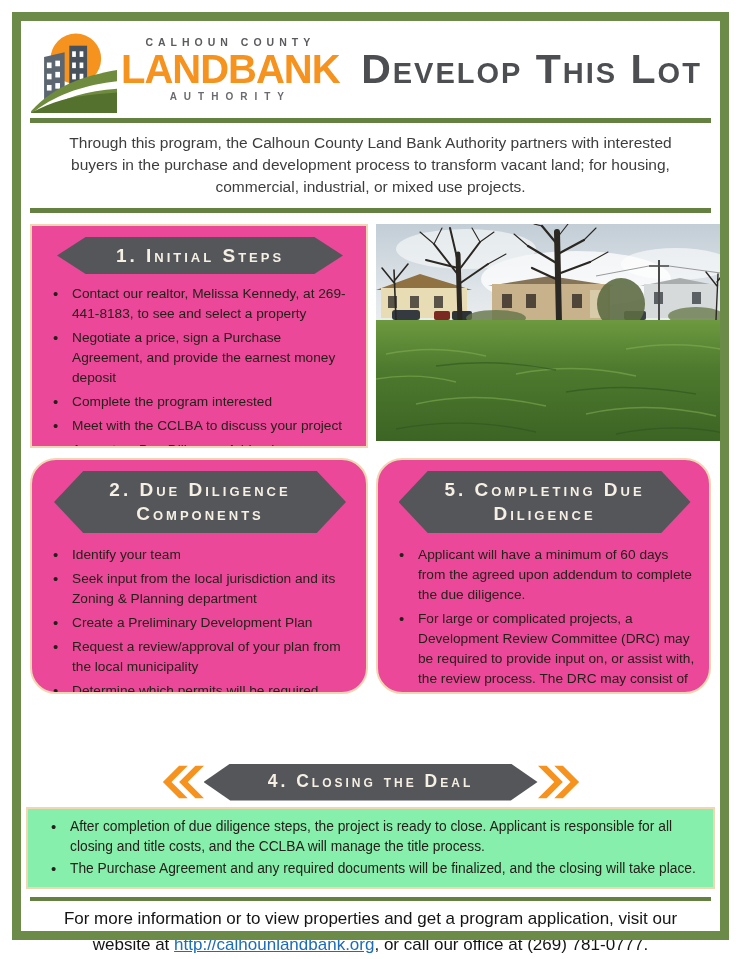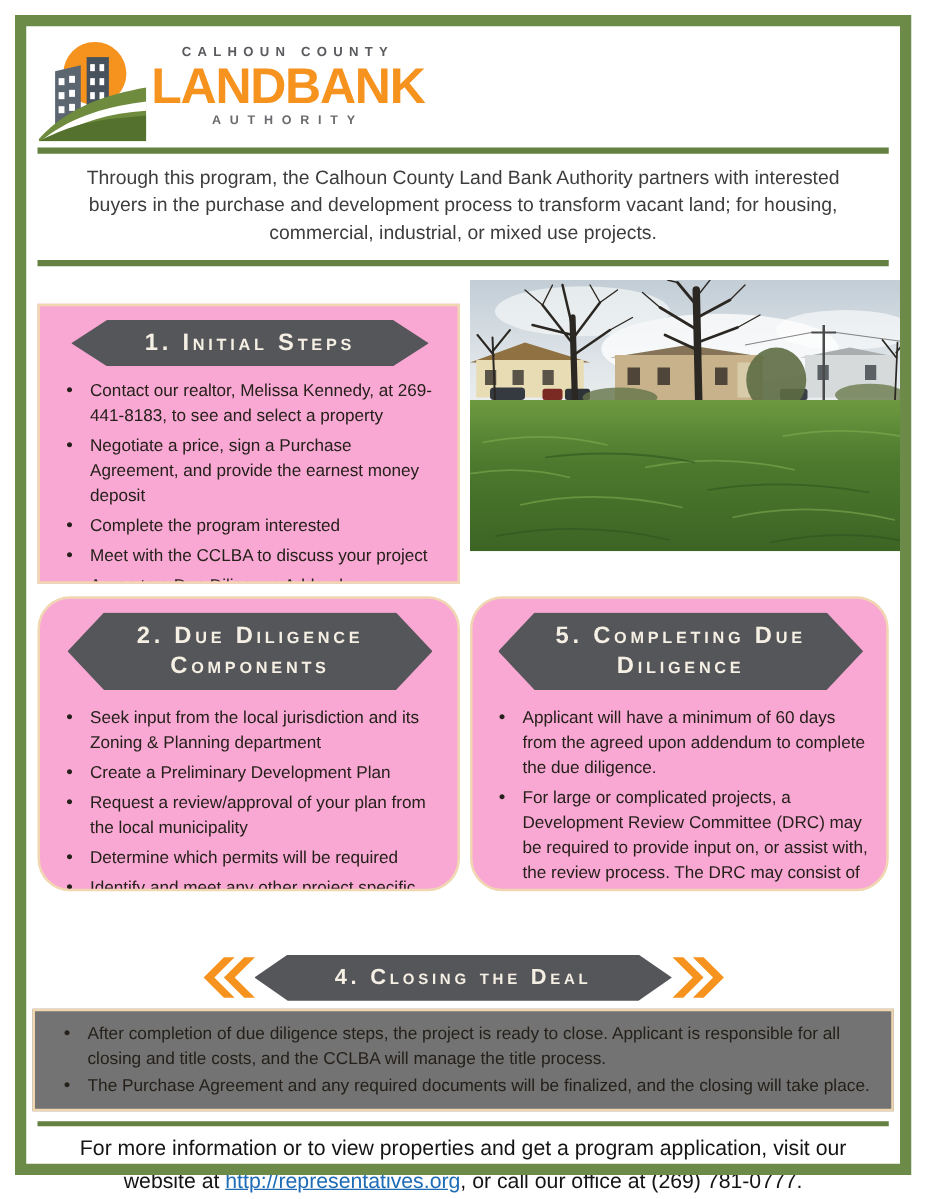--- a/index.html
+++ b/index.html
@@ -25,22 +25,22 @@
 
   .intro{padding:9px 24px 10px;text-align:center;font-size:15.5px;line-height:1.42;color:#3D3D3D;}
 
   
   .cols{display:flex;gap:8px;padding:0 7px;align-items:flex-start;}
   .row1{margin-top:11px;height:224px;}
   .row2{margin-top:10px;height:298px;}
   .col-left{width:338px;flex:none;}
   .col-right{flex:1;}
 
-  .panel{background:#f9a8d4;border:2px solid #F0D7B2;box-sizing:border-box;
-         padding:11px 12px 22px 14px;overflow:hidden;margin-top:19px;}
+  .panel{background:#ec4899;border:2px solid #F0D7B2;box-sizing:border-box;
+         padding:11px 12px 22px 14px;overflow:hidden;}
   .panel.h1{height:224px;}
   .panel.h2{height:236px;border-radius:26px;}
 
   .hex{background:#55565A;color:#F5EFE4;display:flex;align-items:center;justify-content:center;
        text-align:center;font-variant:small-caps;font-weight:600;letter-spacing:3px;
        clip-path:polygon(10% 0,90% 0,100% 50%,90% 100%,10% 100%,0 50%);
        margin:0 auto;line-height:1.25;}
   .hex-1{width:286px;height:37px;font-size:19px;margin-bottom:10px;}
   .hex-2{width:292px;height:62px;font-size:19px;padding:0 26px;box-sizing:border-box;margin-bottom:12px;}
 
@@ -50,21 +50,21 @@
 
   .photo{width:352px;height:217px;display:block;}
 
   
   .banner4-row{margin-top:7px;display:flex;align-items:center;justify-content:center;height:38px;}
   .hex-4{width:334px;height:37px;font-size:17.5px;margin:0;
          clip-path:polygon(8% 0,92% 0,100% 50%,92% 100%,8% 100%,0 50%);}
   .chev{display:block;}
 
   
-  .closing{margin:6px 3px 0;background:#737373;border:2px solid #F0D7B2;box-sizing:border-box;
+  .closing{margin:6px 3px 0;background:#86efac;border:2px solid #F0D7B2;box-sizing:border-box;
            padding:8px 4px 5px 16px;}
   .closing ul.bullets{font-size:13.8px;line-height:1.42;}
   .closing ul.bullets li{margin-bottom:3px;}
 
   
   .footer{margin-top:8px;}
   .footer-text{text-align:center;font-size:17px;line-height:1.55;color:#141414;padding:5px 10px 6px;}
   .footer a{color:#1E6CB5;text-decoration:underline;}
 </style>
 </head>
@@ -95,20 +95,21 @@
           <path d="M0 90 C 26 62, 58 52, 92 46 L92 92 L0 92 Z" fill="#6F8C3E"></path>
           <path d="M4 90 C 30 70, 60 62, 92 58 L92 66 C 60 68, 34 76, 12 90 Z" fill="#ffffff"></path>
           <path d="M0 92 C 22 80, 44 74, 70 72 L92 70 L92 92 Z" fill="#55712E"></path>
         </svg>
         <div class="logo-text">
           <div class="logo-county">CALHOUN COUNTY</div>
           <div class="logo-name">LANDBANK</div>
           <div class="logo-auth">AUTHORITY</div>
         </div>
       </div>
+      <div class="doc-title">Develop This Lot</div>
     </div>
 
     <div class="rule"></div>
 
     <div class="intro">Through this program, the Calhoun County Land Bank Authority partners with interested buyers in the purchase and development process to transform vacant land; for housing, commercial, industrial, or mixed use projects.</div>
 
     <div class="rule"></div>
 
     <div class="cols row1">
       <div class="col-left panel h1">
@@ -199,20 +200,21 @@
               <path d="M240 210 Q300 198 352 210"></path>
           </g>
         </svg>
       </div>
     </div>
 
     <div class="cols row2">
       <div class="col-left panel h2">
         <div class="hex hex-2">2. Due Diligence Components</div>
         <ul class="bullets">
+          <li>Identify your team</li>
           <li>Seek input from the local jurisdiction and its Zoning &amp; Planning department</li>
           <li>Create a Preliminary Development Plan</li>
           <li>Request a review/approval of your plan from the local municipality</li>
           <li>Determine which permits will be required</li>
           <li>Identify and meet any other project specific steps as required</li>
         </ul>
       </div>
       <div class="col-right panel h2">
         <div class="hex hex-2">5. Completing Due Diligence</div>
         <ul class="bullets">
@@ -237,19 +239,19 @@
     <div class="closing">
       <ul class="bullets">
         <li>After completion of due diligence steps, the project is ready to close. Applicant is responsible for all closing and title costs, and the CCLBA will manage the title process.</li>
         <li>The Purchase Agreement and any required documents will be finalized, and the closing will take place.</li>
       </ul>
     </div>
 
     <div class="footer">
       <div class="rule thin"></div>
       <div class="footer-text">
-        <span>For more information or to view properties and get a program application, visit our website at </span><a href="#">http://representatives.org</a><span>, or call our office at (269) 781-0777.</span>
+        <span>For more information or to view properties and get a program application, visit our website at </span><a href="#">http://calhounlandbank.org</a><span>, or call our office at (269) 781-0777.</span>
       </div>
 
     </div>
 
   </div>
 </div>
 
 </body></html>

